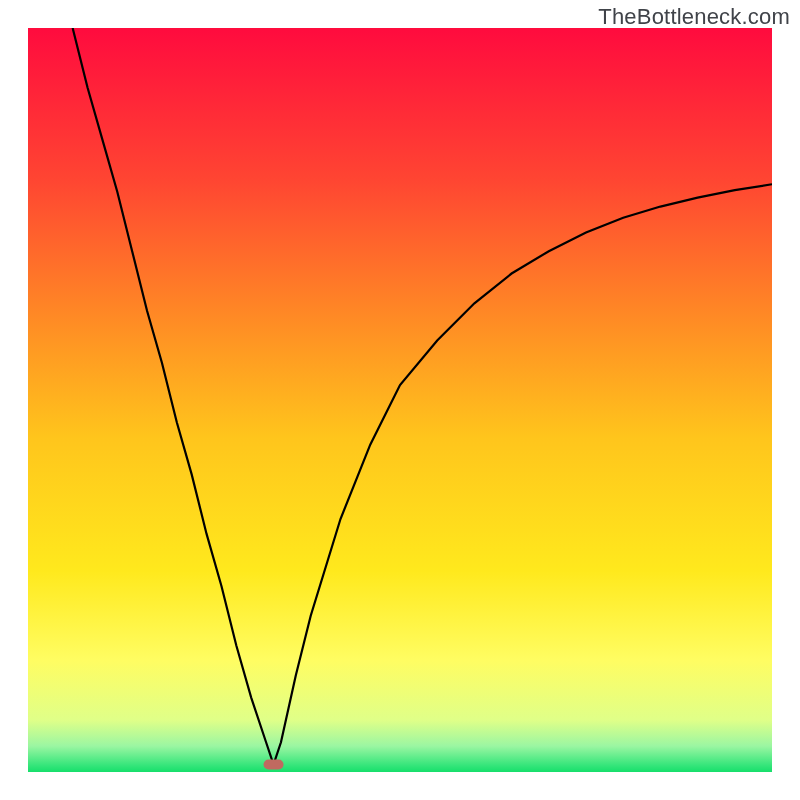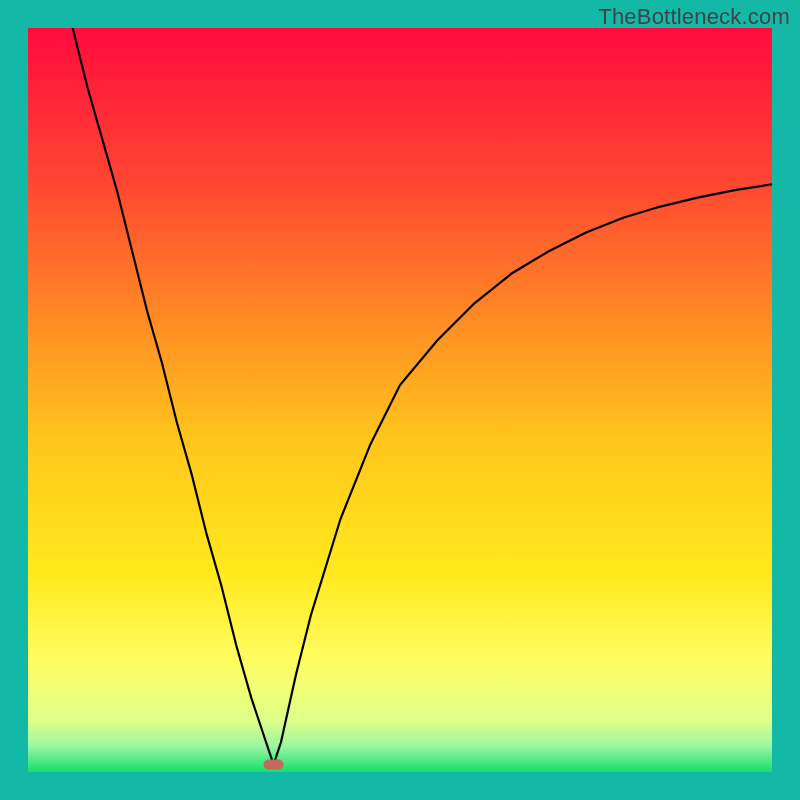--- a/index.html
+++ b/index.html
@@ -7,21 +7,21 @@
     padding: 0;
     width: 800px;
     height: 800px;
     overflow: hidden;
     font-family: Arial, Helvetica, sans-serif;
     background: #000;
   }
   .frame {
     width: 800px;
     height: 800px;
-    background: #14b8a6;
+    background: #ffffff;
     position: relative;
   }
   .plot-area {
     position: absolute;
     left: 28px;
     top: 28px;
     width: 744px;
     height: 744px;
   }
   .plot-area svg {

